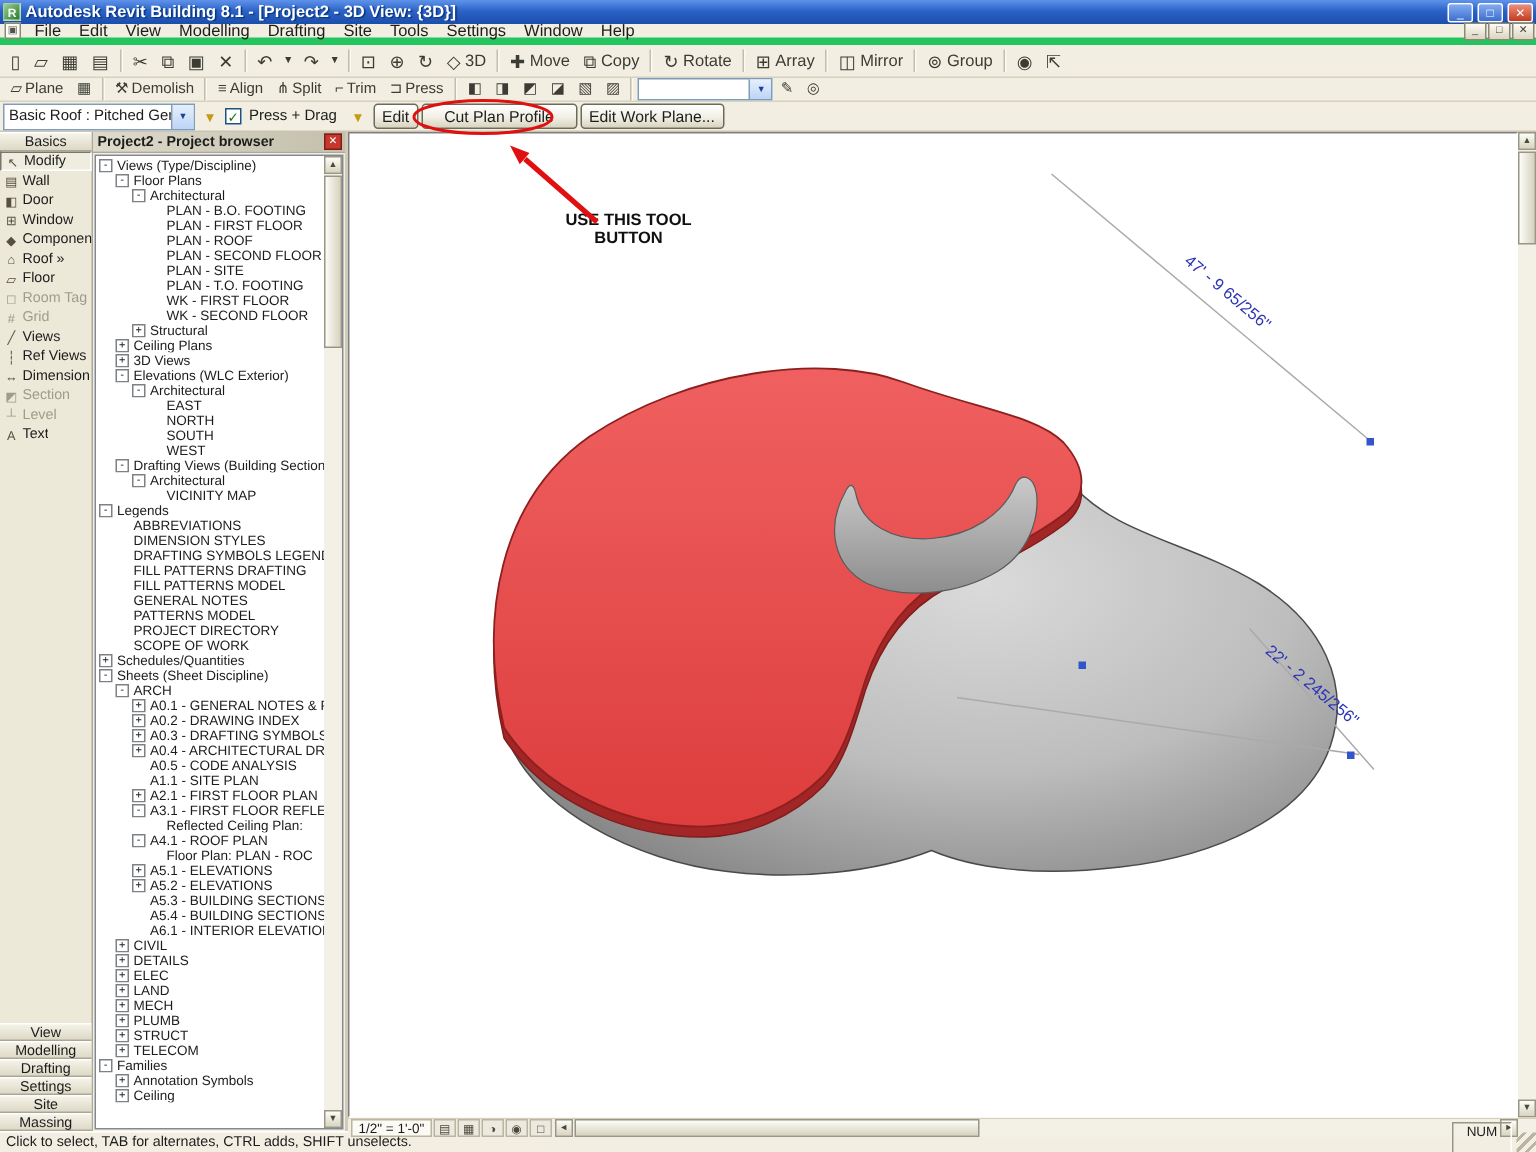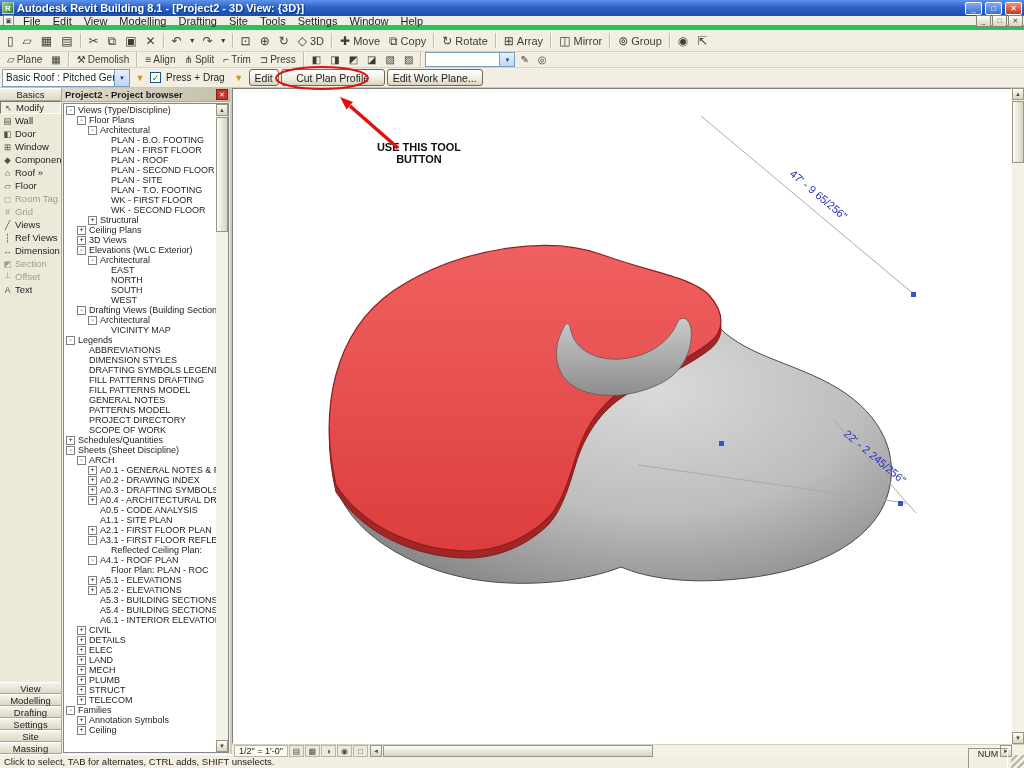--- a/index.html
+++ b/index.html
@@ -471,21 +471,21 @@
           <span class="db-label">Dimension</span>
         </div>
 
         <div class="db-item disabled">
           <span class="db-icon">◩</span>
           <span class="db-label">Section</span>
         </div>
 
         <div class="db-item disabled">
           <span class="db-icon">┴</span>
-          <span class="db-label">Offset</span>
+          <span class="db-label">Level</span>
         </div>
 
         <div class="db-item">
           <span class="db-icon">A</span>
           <span class="db-label">Text</span>
         </div>
 
     </div>
     <div class="db-tabs">
 

